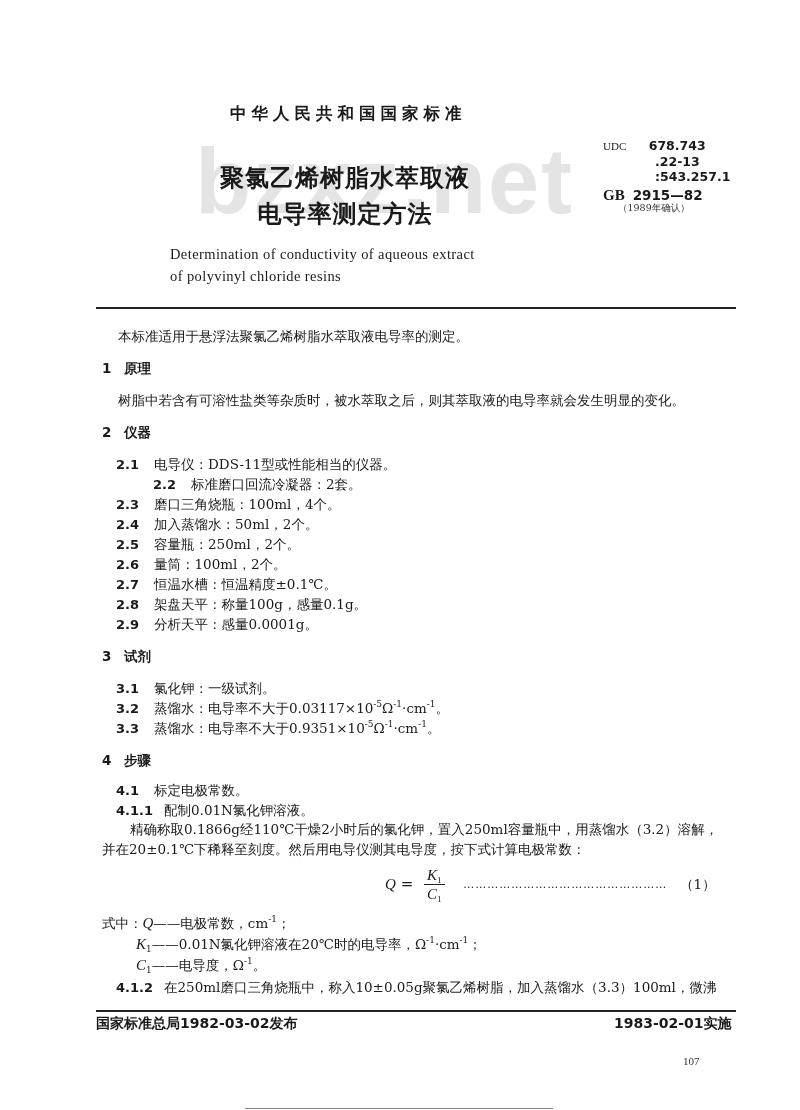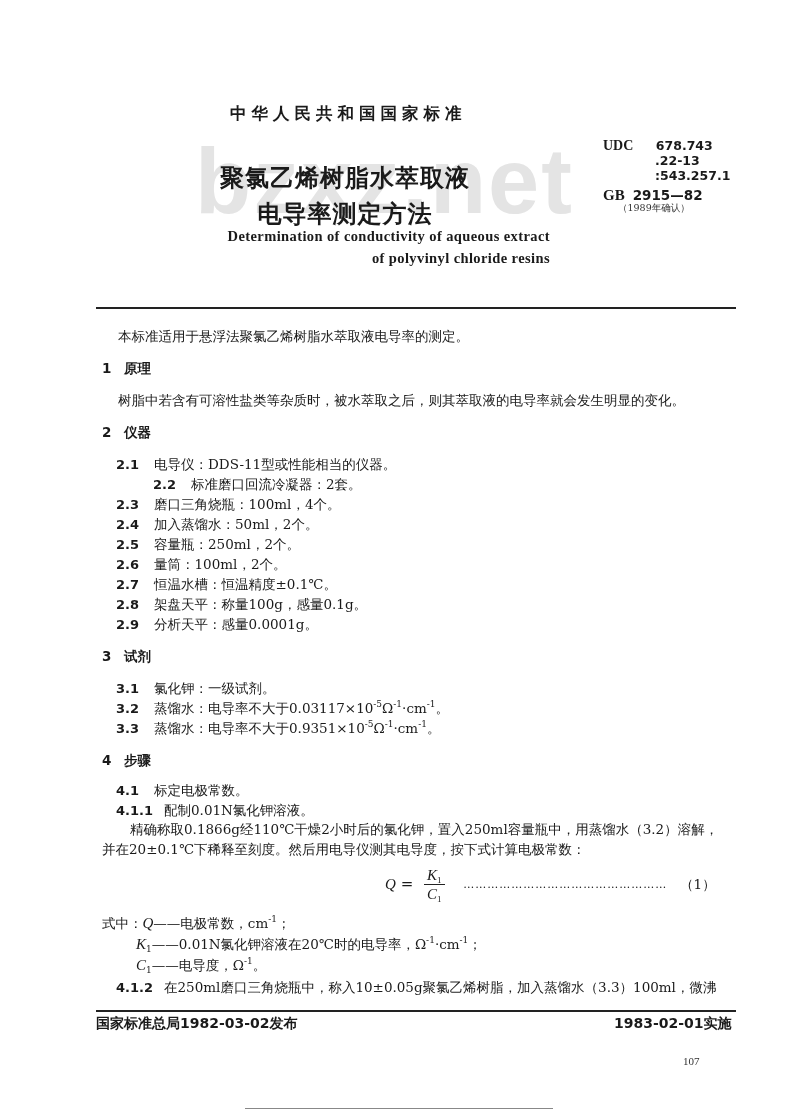--- a/index.html
+++ b/index.html
@@ -6,24 +6,24 @@
   body { width: 800px; height: 1110px; position: relative; overflow: hidden;
          font-family: "DejaVu Serif", "Liberation Serif", serif; color: #1a1a1a; }
   .abs { position: absolute; }
   .sans { font-family: "DejaVu Sans", "Liberation Sans", sans-serif; }
   .serif { font-family: "Liberation Serif", "DejaVu Serif", serif; }
 
   .watermark { left: 195px; top: 135px; font-family: "Liberation Sans", "DejaVu Sans", sans-serif;
                font-weight: bold; font-size: 92px; color: #e4e4e4; letter-spacing: 2px; line-height: 1; z-index: 0; }
   .national { left: 230px; top: 103px; font-size: 16.5px; letter-spacing: 5px; font-weight: bold; z-index: 1; }
   .title-cn { left: 220px; top: 160px; font-size: 24px; font-weight: bold; letter-spacing: 1px; z-index: 1; line-height: 36px; text-align: center; width: 250px; }
-  .title-en { left: 170px; top: 225px; width: 380px; text-align: right; font-size: 14.5px; font-weight: bold; line-height: 22px; letter-spacing: 0.4px; z-index: 1; }
+  .title-en { left: 170px; top: 243px; width: 380px; text-align: left; font-size: 14.5px; font-weight: normal; line-height: 22px; letter-spacing: 0.4px; z-index: 1; }
 
   .udc { left: 603px; top: 138px; font-size: 14px; line-height: 15px; z-index: 1; }
-  .udc .lbl { font-weight: bold; font-family: "Liberation Serif", serif; font-size: 14px; }
+  .udc .lbl { font-weight: normal; font-family: "Liberation Serif", serif; font-size: 11px; }
   .udc .num { font-family: "DejaVu Sans", sans-serif; font-size: 12.5px; font-weight: bold; }
   .udc .ind { padding-left: 52px; display: block; }
   .gb { left: 603px; top: 186px; font-size: 15px; z-index: 1; }
   .gb .lbl { font-weight: bold; font-family: "Liberation Serif", serif; }
   .gb .num { font-family: "DejaVu Sans", sans-serif; font-weight: bold; font-size: 13.5px; margin-left: 8px; margin-top: 20px; }
   .confirm { left: 618px; top: 202px; font-size: 9.5px; color: #333; z-index: 1; }
 
   .rule { height: 2px; background: #222; }
   .rule-top { left: 96px; top: 307px; width: 640px; }
   .rule-bot { left: 96px; top: 1010px; width: 640px; }

